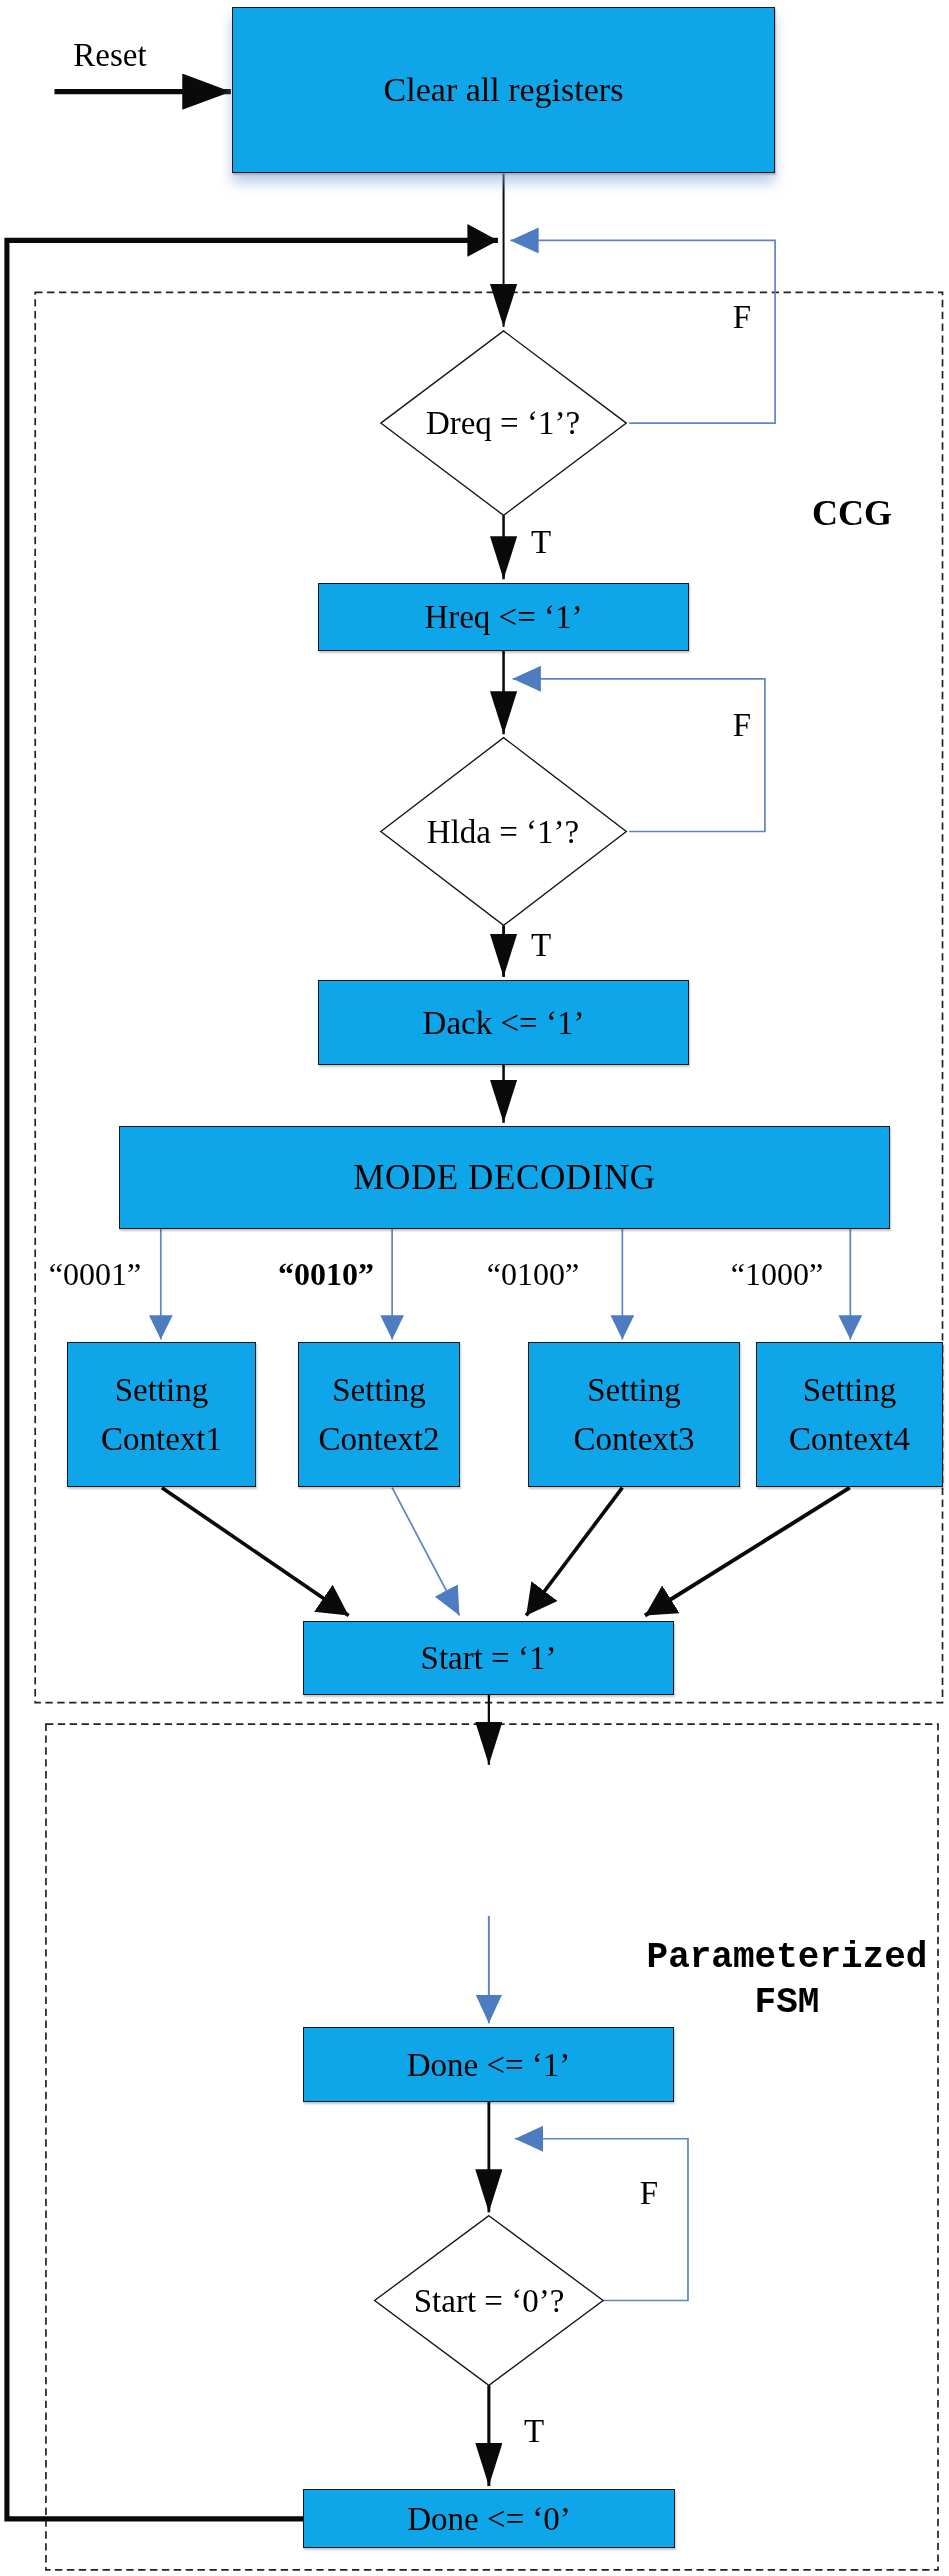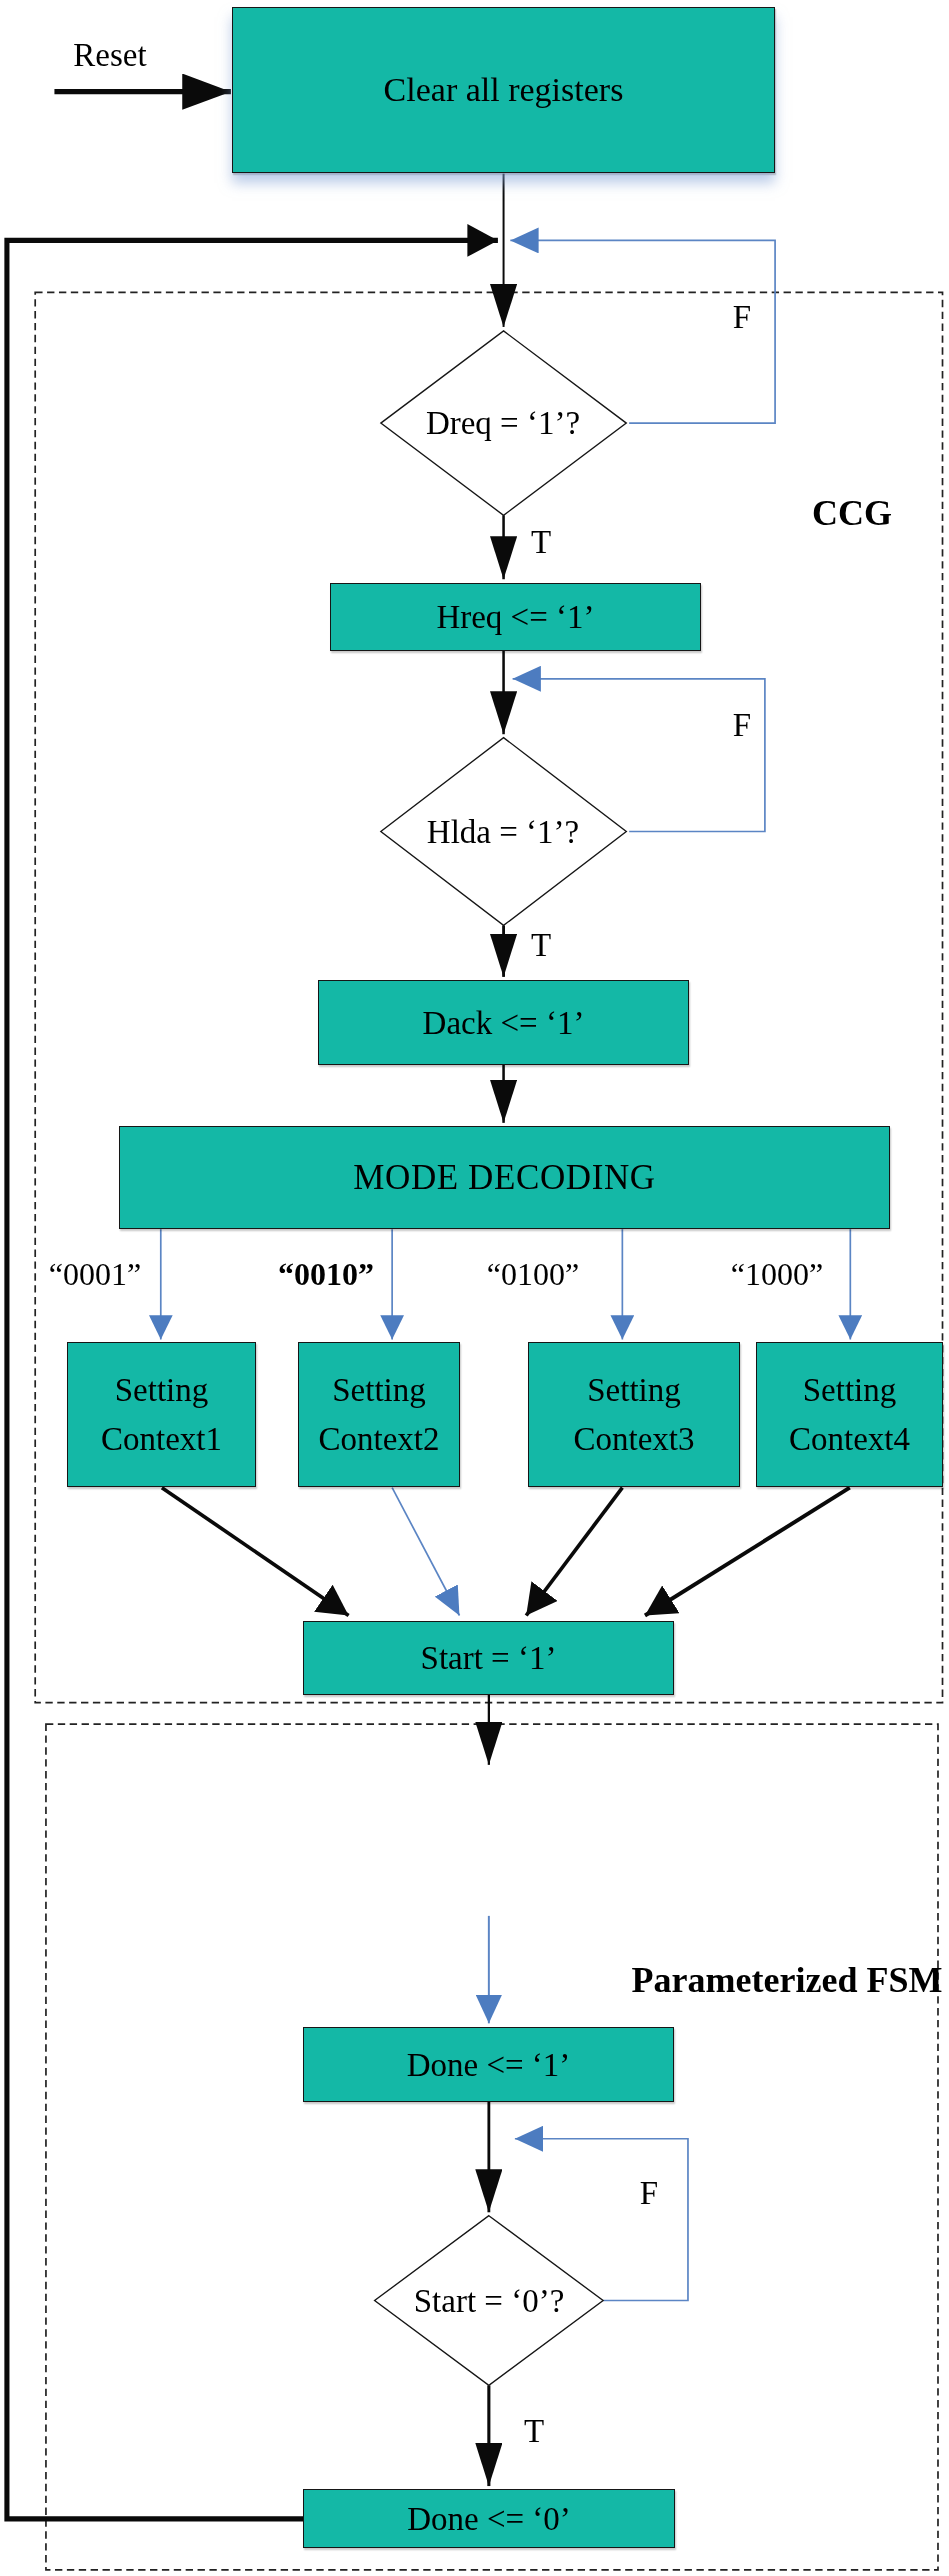--- a/index.html
+++ b/index.html
@@ -8,21 +8,21 @@
     width:950px;height:2576px;
     background:#ffffff;
     font-family:"Liberation Serif","DejaVu Serif",serif;
     color:#000;
     overflow:hidden;
   }
   .layer{position:absolute;left:0;top:0;}
   
   .node{
     position:absolute;
-    background:#14b8a6;
+    background:#0ea5e9;
     border:1.7px solid #161616;
     box-sizing:border-box;
     display:flex;align-items:center;justify-content:center;
     text-align:center;
     font-size:33px;line-height:42px;
     box-shadow:1.1px 2.3px 1.7px rgba(0,0,0,0.22);
     z-index:3;
   }
   .node.clear{
     box-shadow:0 10.2px 12.4px rgba(132,163,214,0.55), 1.1px 1.7px 1.1px rgba(0,0,0,0.25);
@@ -100,21 +100,21 @@
 
     <polygon points="890,585 1107,748 890,911 673,748" fill="#ffffff" stroke="#161616" stroke-width="2.4"></polygon>
     <polygon points="890,1304 1107,1470 890,1636 673,1470" fill="#ffffff" stroke="#161616" stroke-width="2.4"></polygon>
     <polygon points="864,3917 1066,4067 864,4217 662,4067" fill="#ffffff" stroke="#161616" stroke-width="2.4"></polygon>
   </svg>
 
   <div class="node clear" style="left:232px;top:7.4px;width:543px;height:166px;">
     <span>Clear all registers</span>
   </div>
 
-  <div class="node" style="left:330px;top:583px;width:371px;height:68px;">
+  <div class="node" style="left:318px;top:583px;width:371px;height:68px;">
     <span>Hreq &lt;= ‘1’</span>
   </div>
 
   <div class="node" style="left:318px;top:980px;width:371px;height:85px;">
     <span>Dack &lt;= ‘1’</span>
   </div>
 
   <div class="node mode" style="left:119px;top:1126px;width:771px;height:103px;">
     <span>MODE DECODING</span>
   </div>
@@ -160,16 +160,16 @@
   <div class="lbl" style="left:649px;top:2193px;">F</div>
   <div class="lbl" style="left:534px;top:2431px;">T</div>
 
   <div class="lbl small" style="left:95px;top:1274px;">“0001”</div>
   <div class="lbl small" style="left:326px;top:1274px;font-weight:bold;">“0010”</div>
   <div class="lbl small" style="left:533px;top:1274px;">“0100”</div>
   <div class="lbl small" style="left:777px;top:1274px;">“1000”</div>
 
   <div class="lbl group" style="left:844px;top:513px;margin-left:8px;">CCG</div>
 
-  <div class="lbl group-fsm" style="left:787px;top:1980px;">Parameterized FSM</div>
+  <div class="lbl group-fsm" style="left:787px;top:1980px;font-family:Liberation Mono, monospace;">Parameterized FSM</div>
 
 </div>
 
 
 </body></html>

